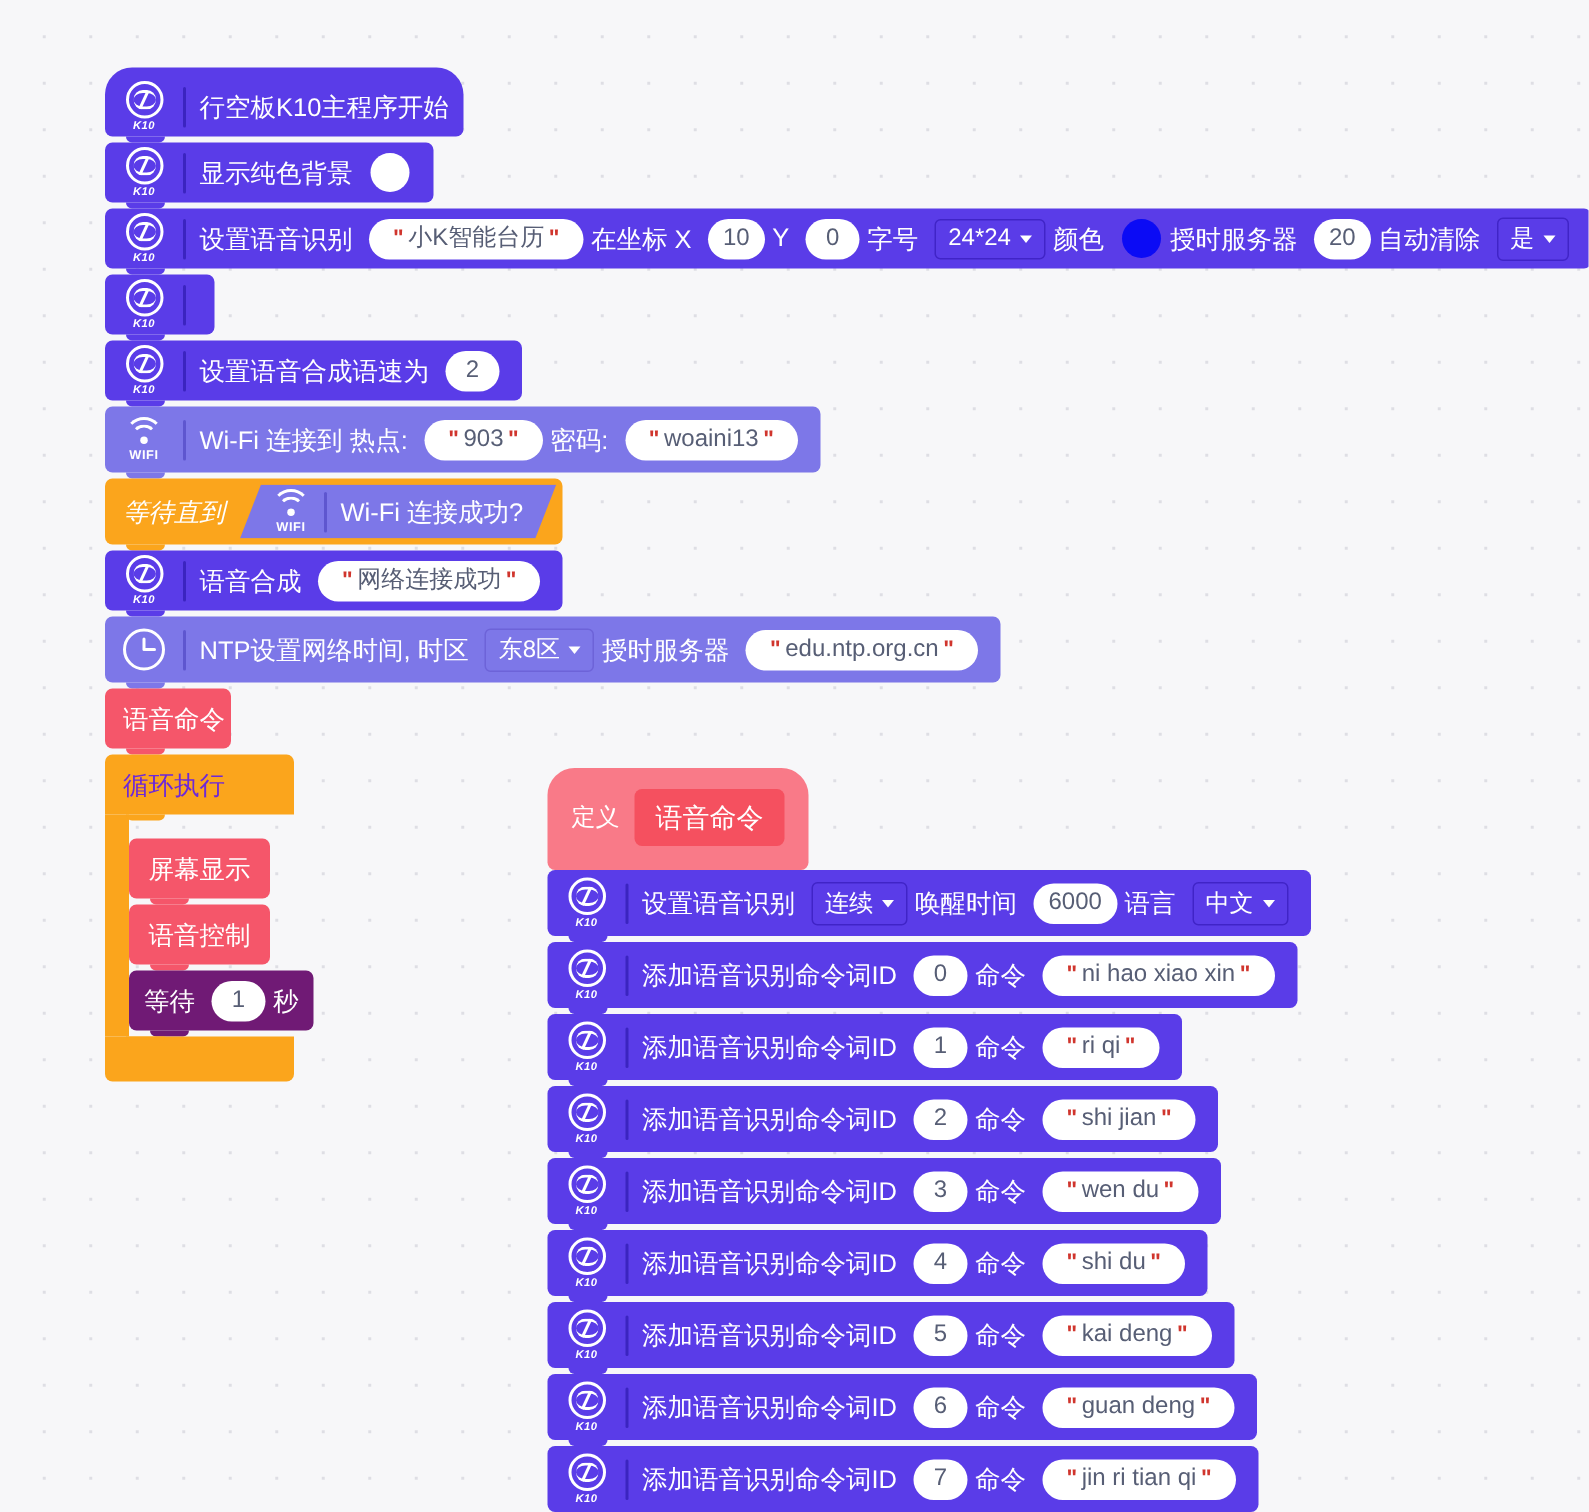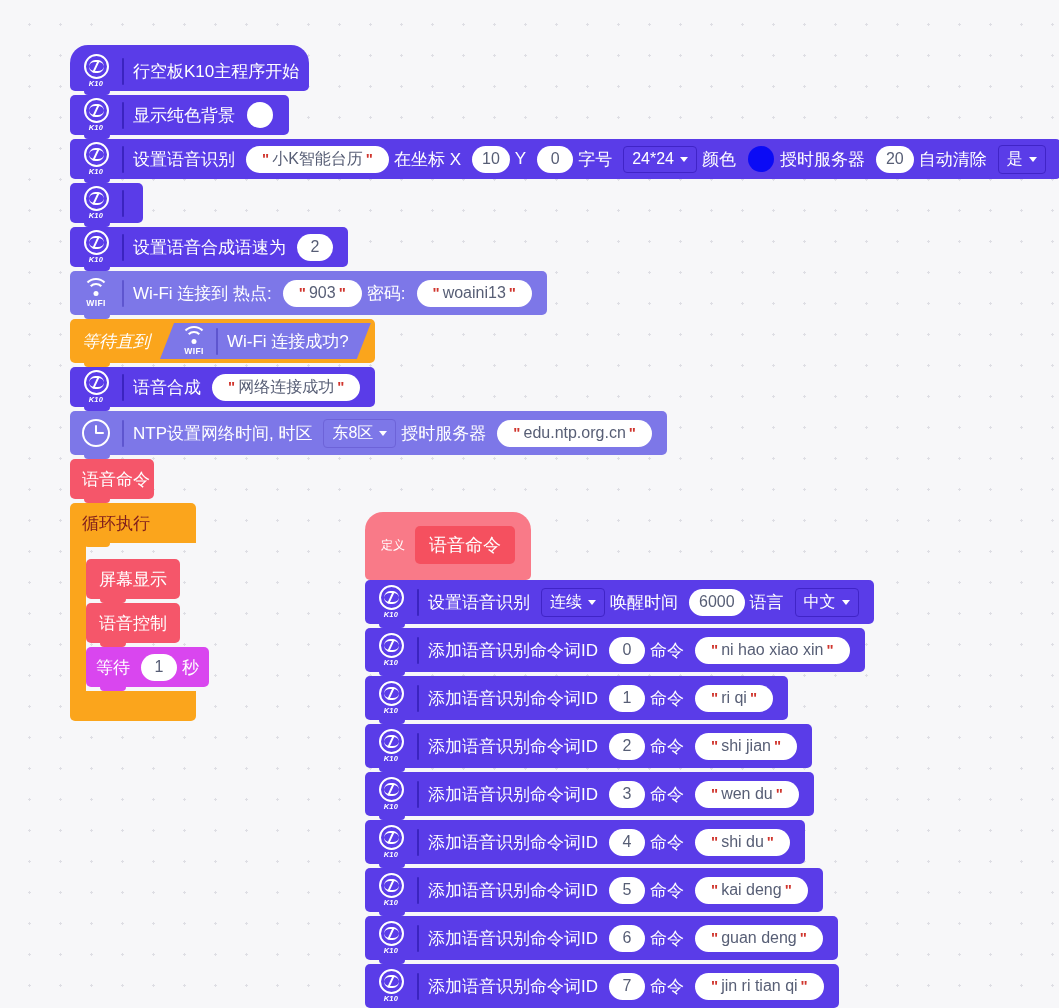--- a/index.html
+++ b/index.html
@@ -173,21 +173,21 @@
     padding: 0 8px 0 4px;
     margin-left: 4px;
     clip-path: polygon(14px 0, 100% 0, calc(100% - 14px) 100%, 0 100%);
     padding-left: 18px; padding-right: 22px;
   }
   .hexblk .icon { margin-right: 4px; }
 
   
   .cblock { position: relative; }
   .cblock .ctop {
-    background: #fba51c; color: #7f1d1d;
+    background: #fba51c; color: #6d28d9;
     height: 40px; display: flex; align-items: center;
     padding-left: 12px; font-size: 17px;
     border-top-left-radius: 5px; border-top-right-radius: 5px;
     width: 126px; position: relative;
   }
   .cblock .ctop::after {
     content: ""; position: absolute; left: 14px; bottom: -4px;
     width: 26px; height: 4px; background: #fba51c;
     border-radius: 0 0 4px 4px; z-index: 2;
   }
@@ -206,42 +206,42 @@
   }
 
   
   .mini {
     display: flex; align-items: center;
     height: 40px; color: #fff; font-size: 17px;
     padding: 0 13px; border-radius: 5px; margin-bottom: 4px;
     position: relative; white-space: nowrap; width: max-content;
   }
   .mini.pink { background: #f5566a; }
-  .mini.orange { background: #d946ef; justify-content: center; }
+  .mini.orange { background: #701a75; justify-content: center; }
   .mini::after {
     content: ""; position: absolute; left: 14px; bottom: -4px;
     width: 26px; height: 4px; background: inherit;
     border-radius: 0 0 4px 4px;
   }
 
   
   .define {
     background: #f97a88;
     border-radius: 18px 18px 5px 5px;
     padding: 14px 16px 16px 16px;
     display: inline-flex; align-items: center;
     position: relative;
     width: max-content;
   }
   .define::after {
     content: ""; position: absolute; left: 14px; bottom: -4px;
     width: 26px; height: 4px; background: #f97a88;
     border-radius: 0 0 4px 4px;
   }
-  .define .dlabel { color: #fff; font-size: 12px; margin-right: 10px; }
+  .define .dlabel { color: #fff; font-size: 16px; margin-right: 10px; }
   .define .proc {
     background: #f5505f; color: #fff; font-size: 18px;
     padding: 7px 14px; border-radius: 5px;
   }
 
   
   .grp > .blk, .grp > .mini { width: max-content; }
 </style>
 </head>
 <body>

